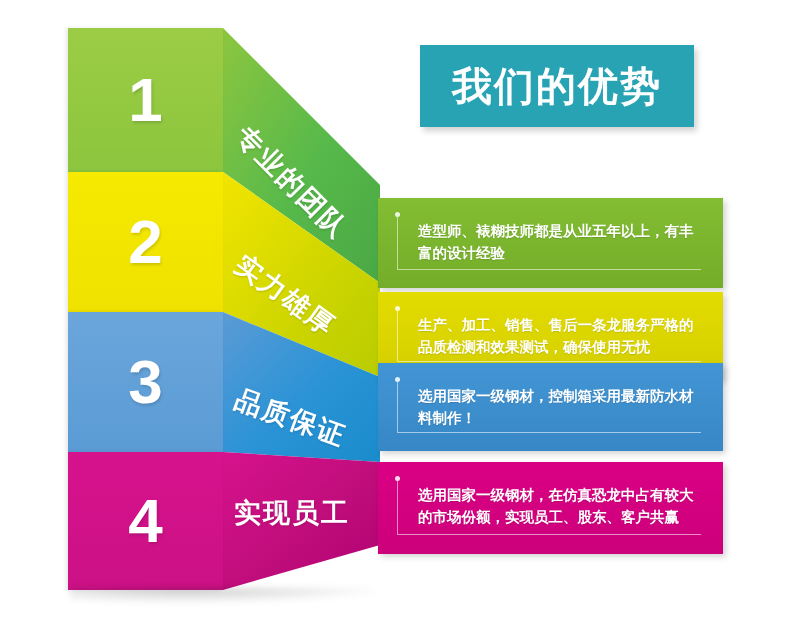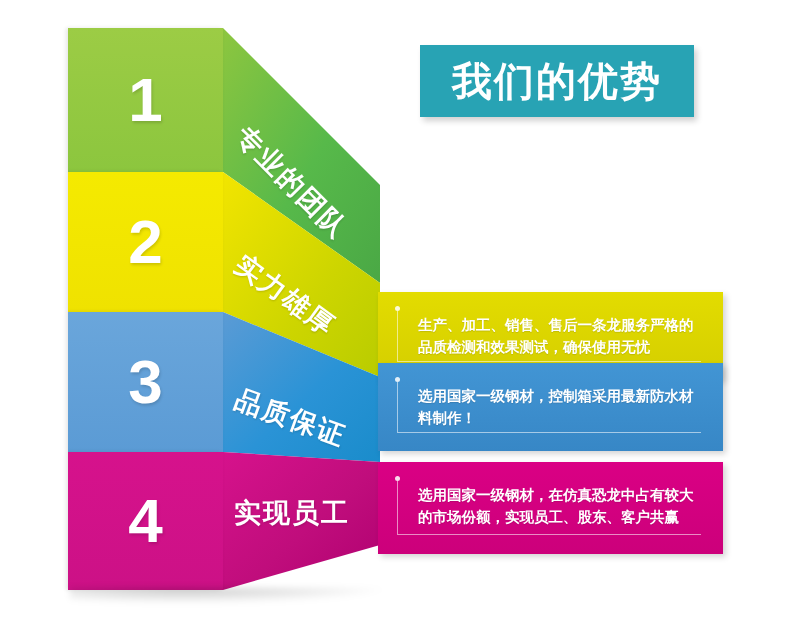--- a/index.html
+++ b/index.html
@@ -18,21 +18,21 @@
     background: #ffffff;
     overflow: hidden;
   }
 
   
   .title-banner {
     position: absolute;
     left: 420px;
     top: 45px;
     width: 274px;
-    height: 72px;
+    height: 82px;
     background: #28a3b4;
     box-shadow: 3px 4px 6px rgba(0,0,0,0.18);
     display: flex;
     align-items: center;
     justify-content: center;
   }
   .title-banner .title-text {
     color: #ffffff;
     font-size: 40px;
     font-weight: bold;
@@ -217,20 +217,26 @@
     <div class="wing-label" style="left:236px; top:385px; transform: rotate(20deg);">品质保证</div>
     <div class="wing-label" style="left:234px; top:500px; transform: rotate(0deg);">实现员工</div>
   </div>
 
   <div class="base-shadow"></div>
 
   <div class="title-banner">
     <span class="title-text">我们的优势</span>
   </div>
 
+  <div class="panel" style="top:198px;height:90px;background:linear-gradient(180deg,#82bd33,#74ad29);">
+    <span class="bracket-dot"></span>
+    <span class="bracket-v" style="height:52px;"></span>
+    <span class="bracket-h" style="top:71px;"></span>
+    <div class="panel-text">造型师、裱糊技师都是从业五年以上，有丰富的设计经验</div>
+  </div>
 
   <div class="panel" style="top:292px;height:88px;background:linear-gradient(180deg,#e3dc00,#d4ce00);">
     <span class="bracket-dot"></span>
     <span class="bracket-v" style="height:50px;"></span>
     <span class="bracket-h" style="top:69px;"></span>
     <div class="panel-text">生产、加工、销售、售后一条龙服务严格的品质检测和效果测试，确保使用无忧</div>
   </div>
 
   <div class="panel" style="top:363px;height:88px;background:linear-gradient(180deg,#4295d4,#3787c6);">
     <span class="bracket-dot"></span>

